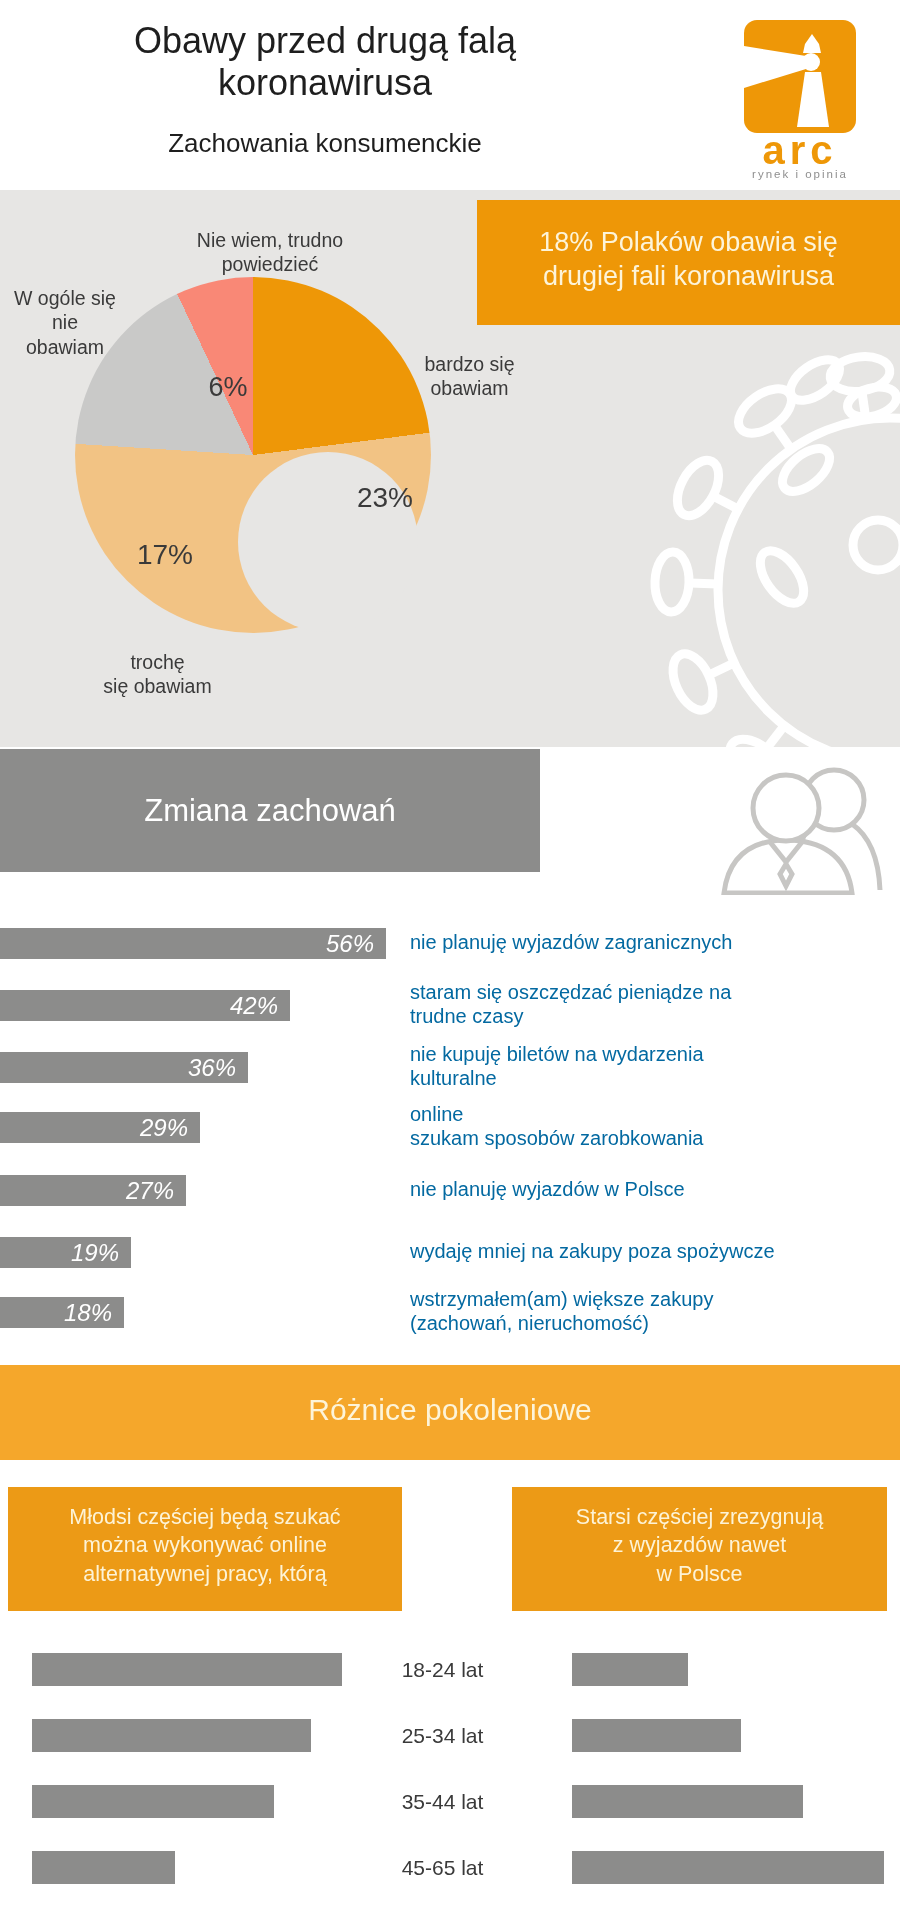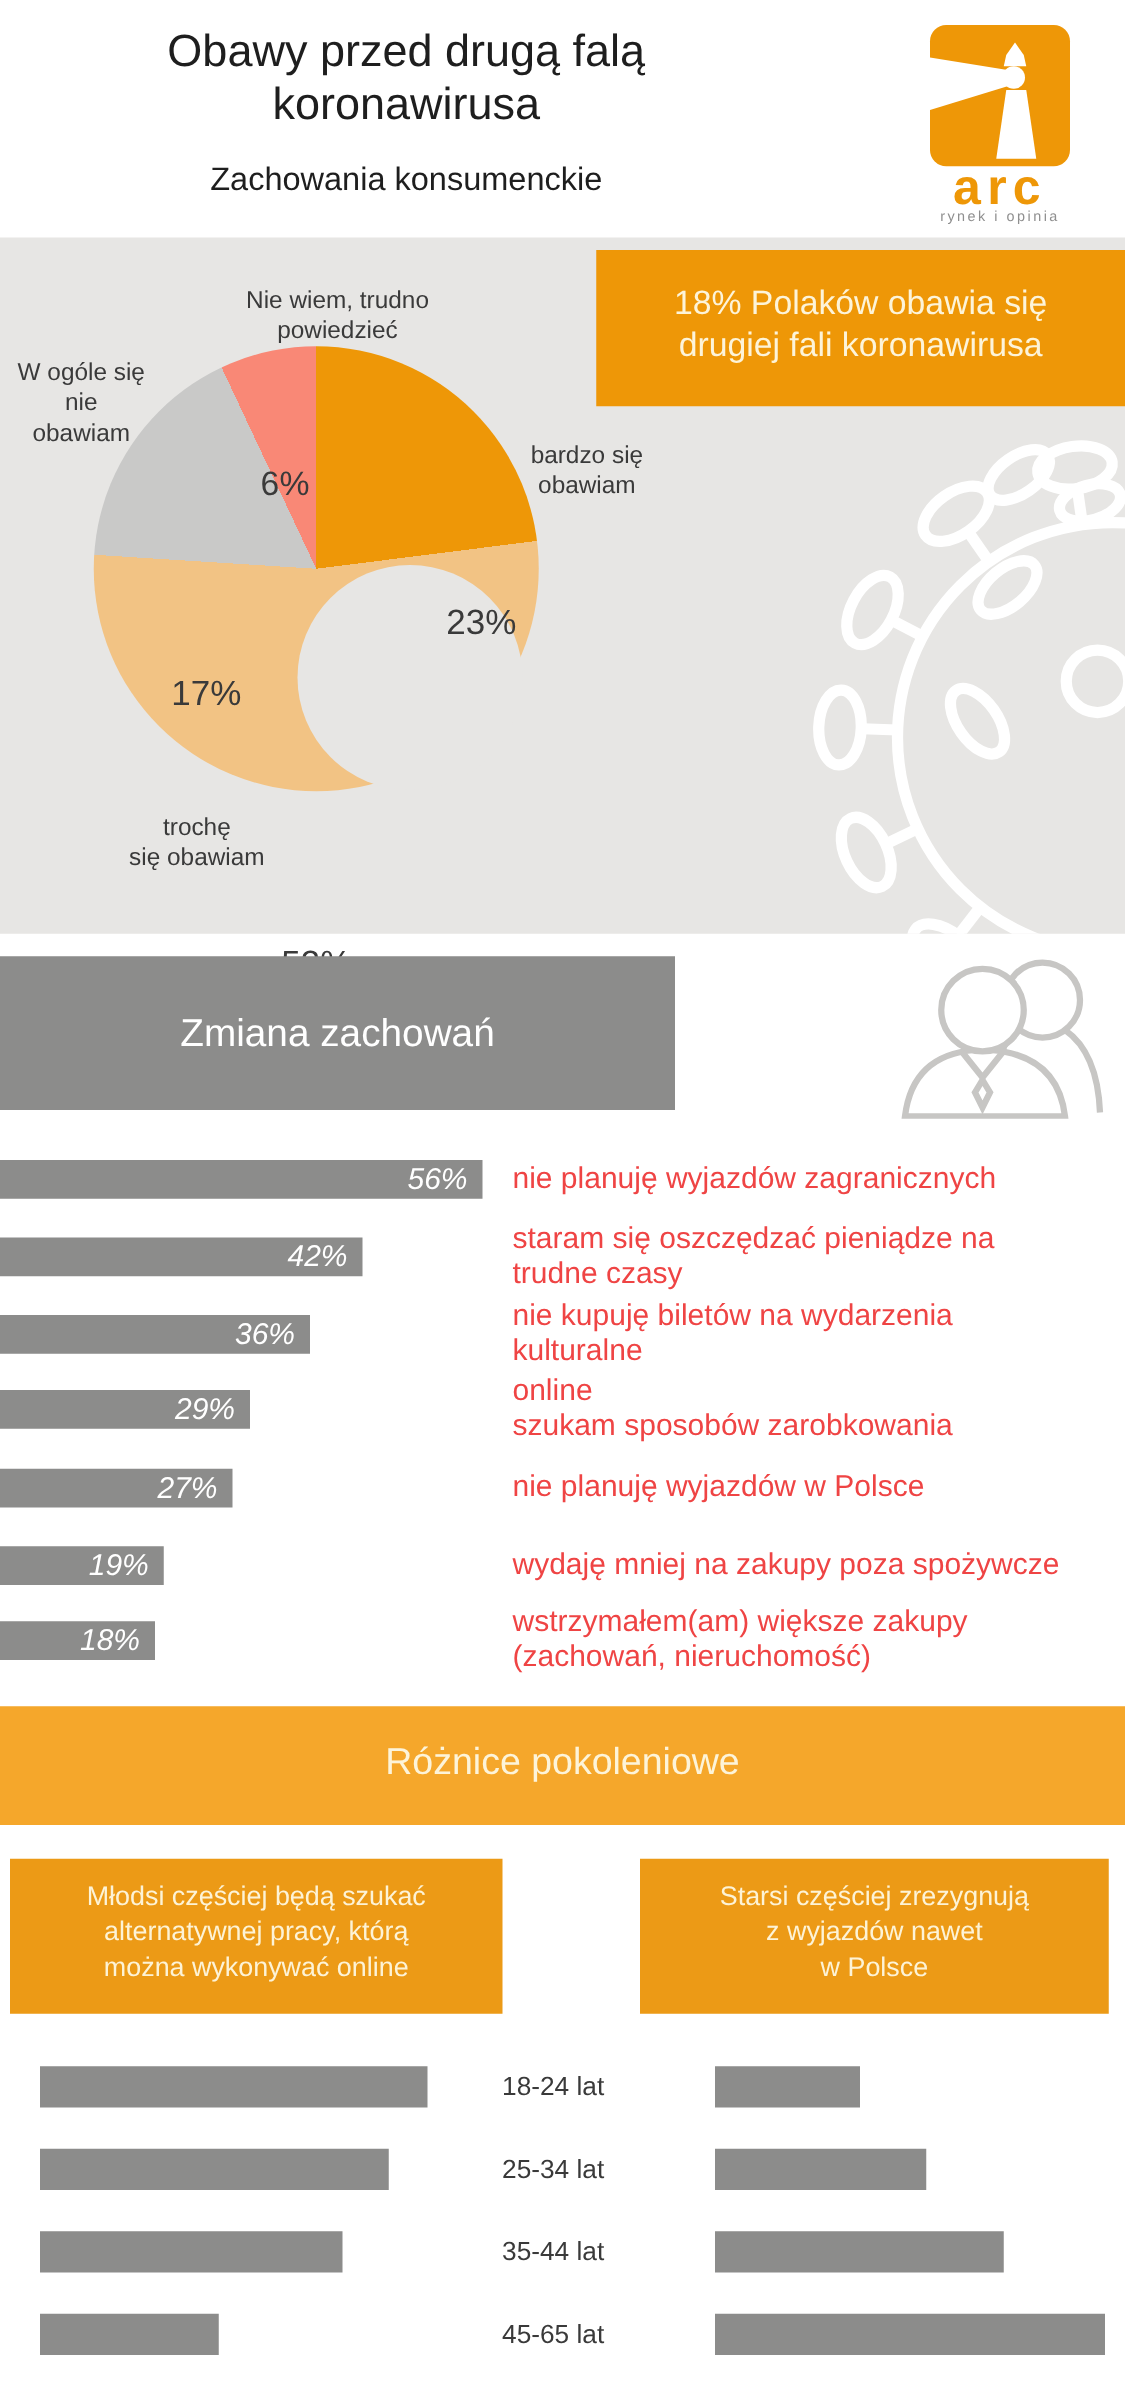--- a/index.html
+++ b/index.html
@@ -23,29 +23,29 @@
   .donut{position:absolute;left:75px;top:87px;width:356px;height:356px;border-radius:50%;}
   .donut-hole{position:absolute;left:163px;top:175px;width:180px;height:180px;border-radius:50%;background:#E7E6E4;}
   .slice-val{position:absolute;text-align:center;font-size:28px;color:#3a3a3a;}
   .donut-cap{position:absolute;text-align:center;font-size:19.5px;line-height:1.25;color:#3a3a3a;}
   .highlight{position:absolute;left:477px;top:10px;width:423px;height:125px;background:#EE9707;
              text-align:center;font-size:27px;line-height:1.25;color:#FDF4D9;padding-top:0;}
   .highlight .inner{padding-top:26px;}
   .virus{position:absolute;right:0;top:150px;width:290px;height:407px;}
 
   
-  .behavior-head{position:absolute;top:765px;left:0;width:540px;height:123px;background:#8C8C8B;
+  .behavior-head{position:absolute;top:749px;left:0;width:540px;height:123px;background:#8C8C8B;
                  display:flex;flex-direction:column;justify-content:center;text-align:center;
                  font-size:31px;line-height:1.2;color:#fff;}
   .people{position:absolute;left:700px;top:760px;width:200px;height:135px;}
 
   .hbar{position:absolute;left:0;height:31px;background:#8C8C8B;font-style:italic;}
   .hbar .pct{position:absolute;right:12px;top:0;line-height:31px;font-size:24px;color:#fff;}
   .hbar-label{position:absolute;left:410px;width:480px;height:48px;display:flex;
-              flex-direction:column;justify-content:center;font-size:24px;line-height:1.18;color:#ef4444;}
+              flex-direction:column;justify-content:center;font-size:20px;line-height:1.18;color:#0369a1;}
 
   
   .gen-banner{position:absolute;top:1365px;left:0;width:900px;height:95px;background:#F5A72B;
               display:flex;align-items:center;justify-content:center;font-size:30px;color:#FDF4D9;padding-bottom:6px;box-sizing:border-box;}
   .gen-box{position:absolute;top:1487px;height:124px;background:#EC9A16;text-align:center;
            font-size:21.5px;line-height:1.32;color:#FDF3D6;box-sizing:border-box;padding-top:16px;}
   .gen-box.left{left:8px;width:394px;}
   .gen-box.right{left:512px;width:375px;}
 
   .gbar{position:absolute;height:33px;background:#8C8C8B;}
@@ -201,22 +201,22 @@
   </div>
   <div class="hbar-label" style="top:1288px;">
     <div>wstrzymałem(am) większe zakupy</div>
     <div>(zachowań, nieruchomość)</div>
   </div>
 
   <div class="gen-banner">Różnice pokoleniowe</div>
 
   <div class="gen-box left">
     <div>Młodsi częściej będą szukać</div>
+    <div>można wykonywać online</div>
     <div>alternatywnej pracy, którą</div>
-    <div>można wykonywać online</div>
   </div>
   <div class="gen-box right">
     <div>Starsi częściej zrezygnują</div>
     <div>z wyjazdów nawet</div>
     <div>w Polsce</div>
   </div>
 
   <div class="gbar" style="top: 1653px; left: 32px; width: 310px;">
     <span class="pct">41%</span>
   </div>

